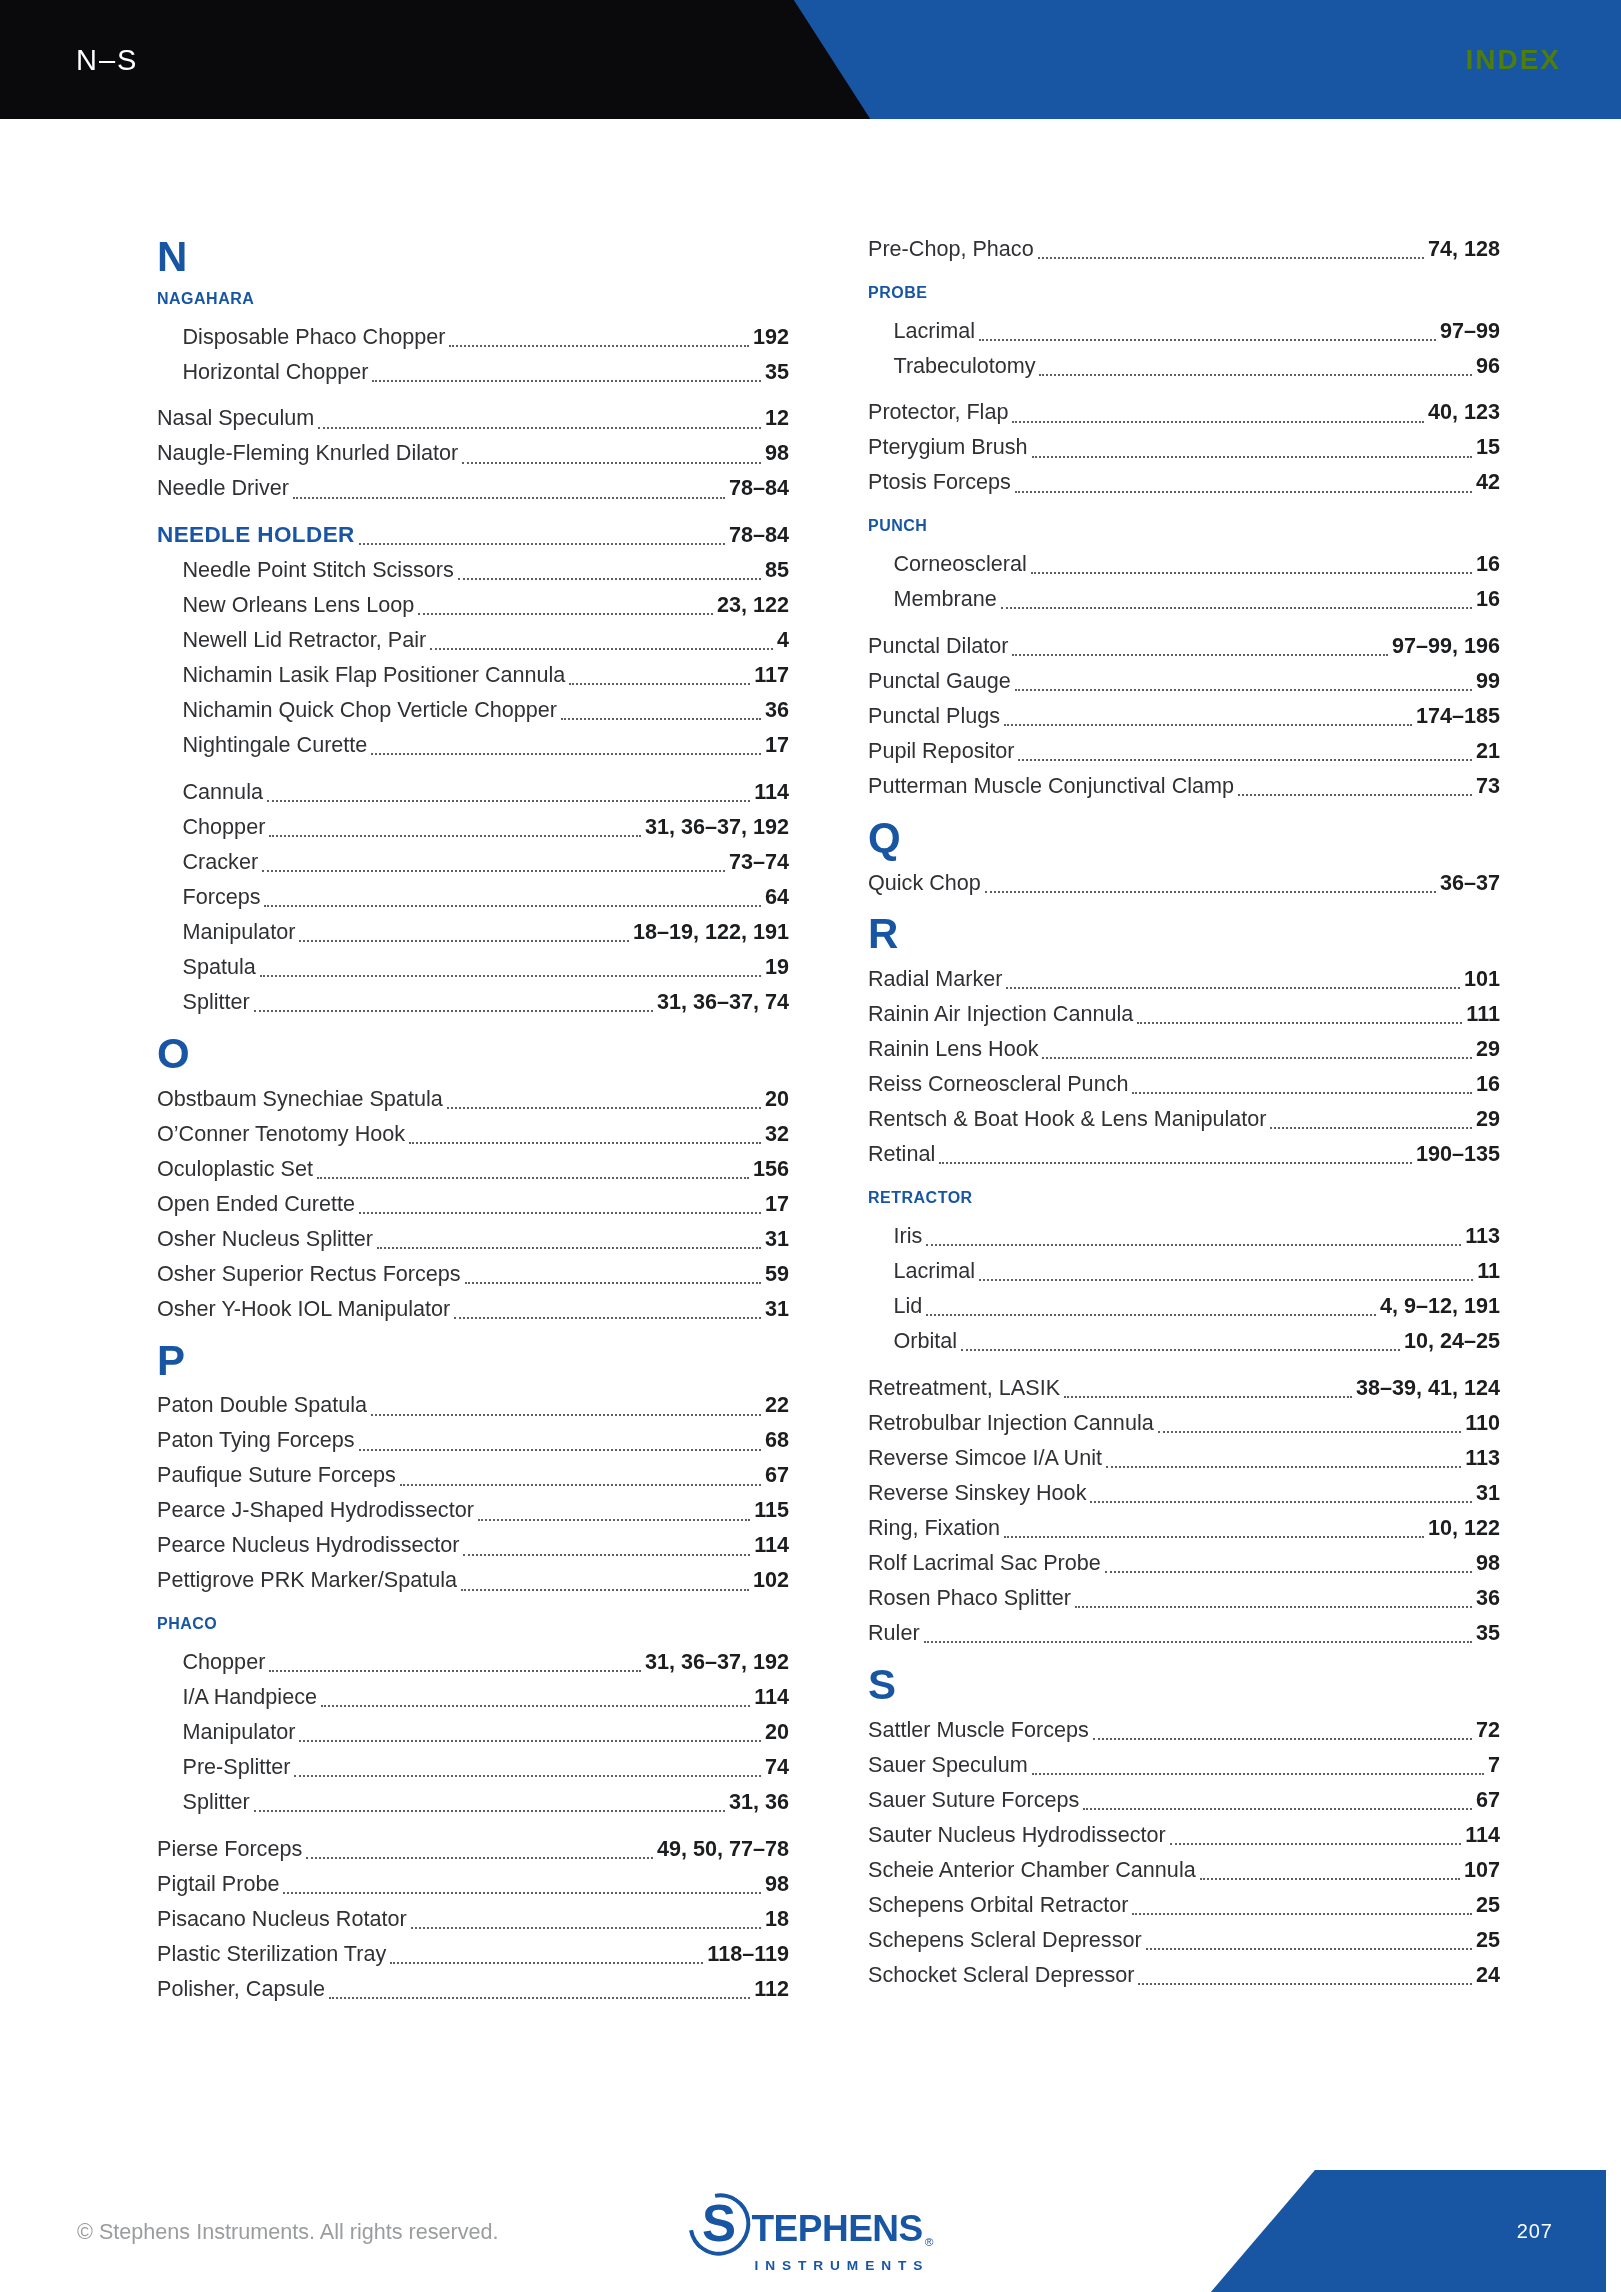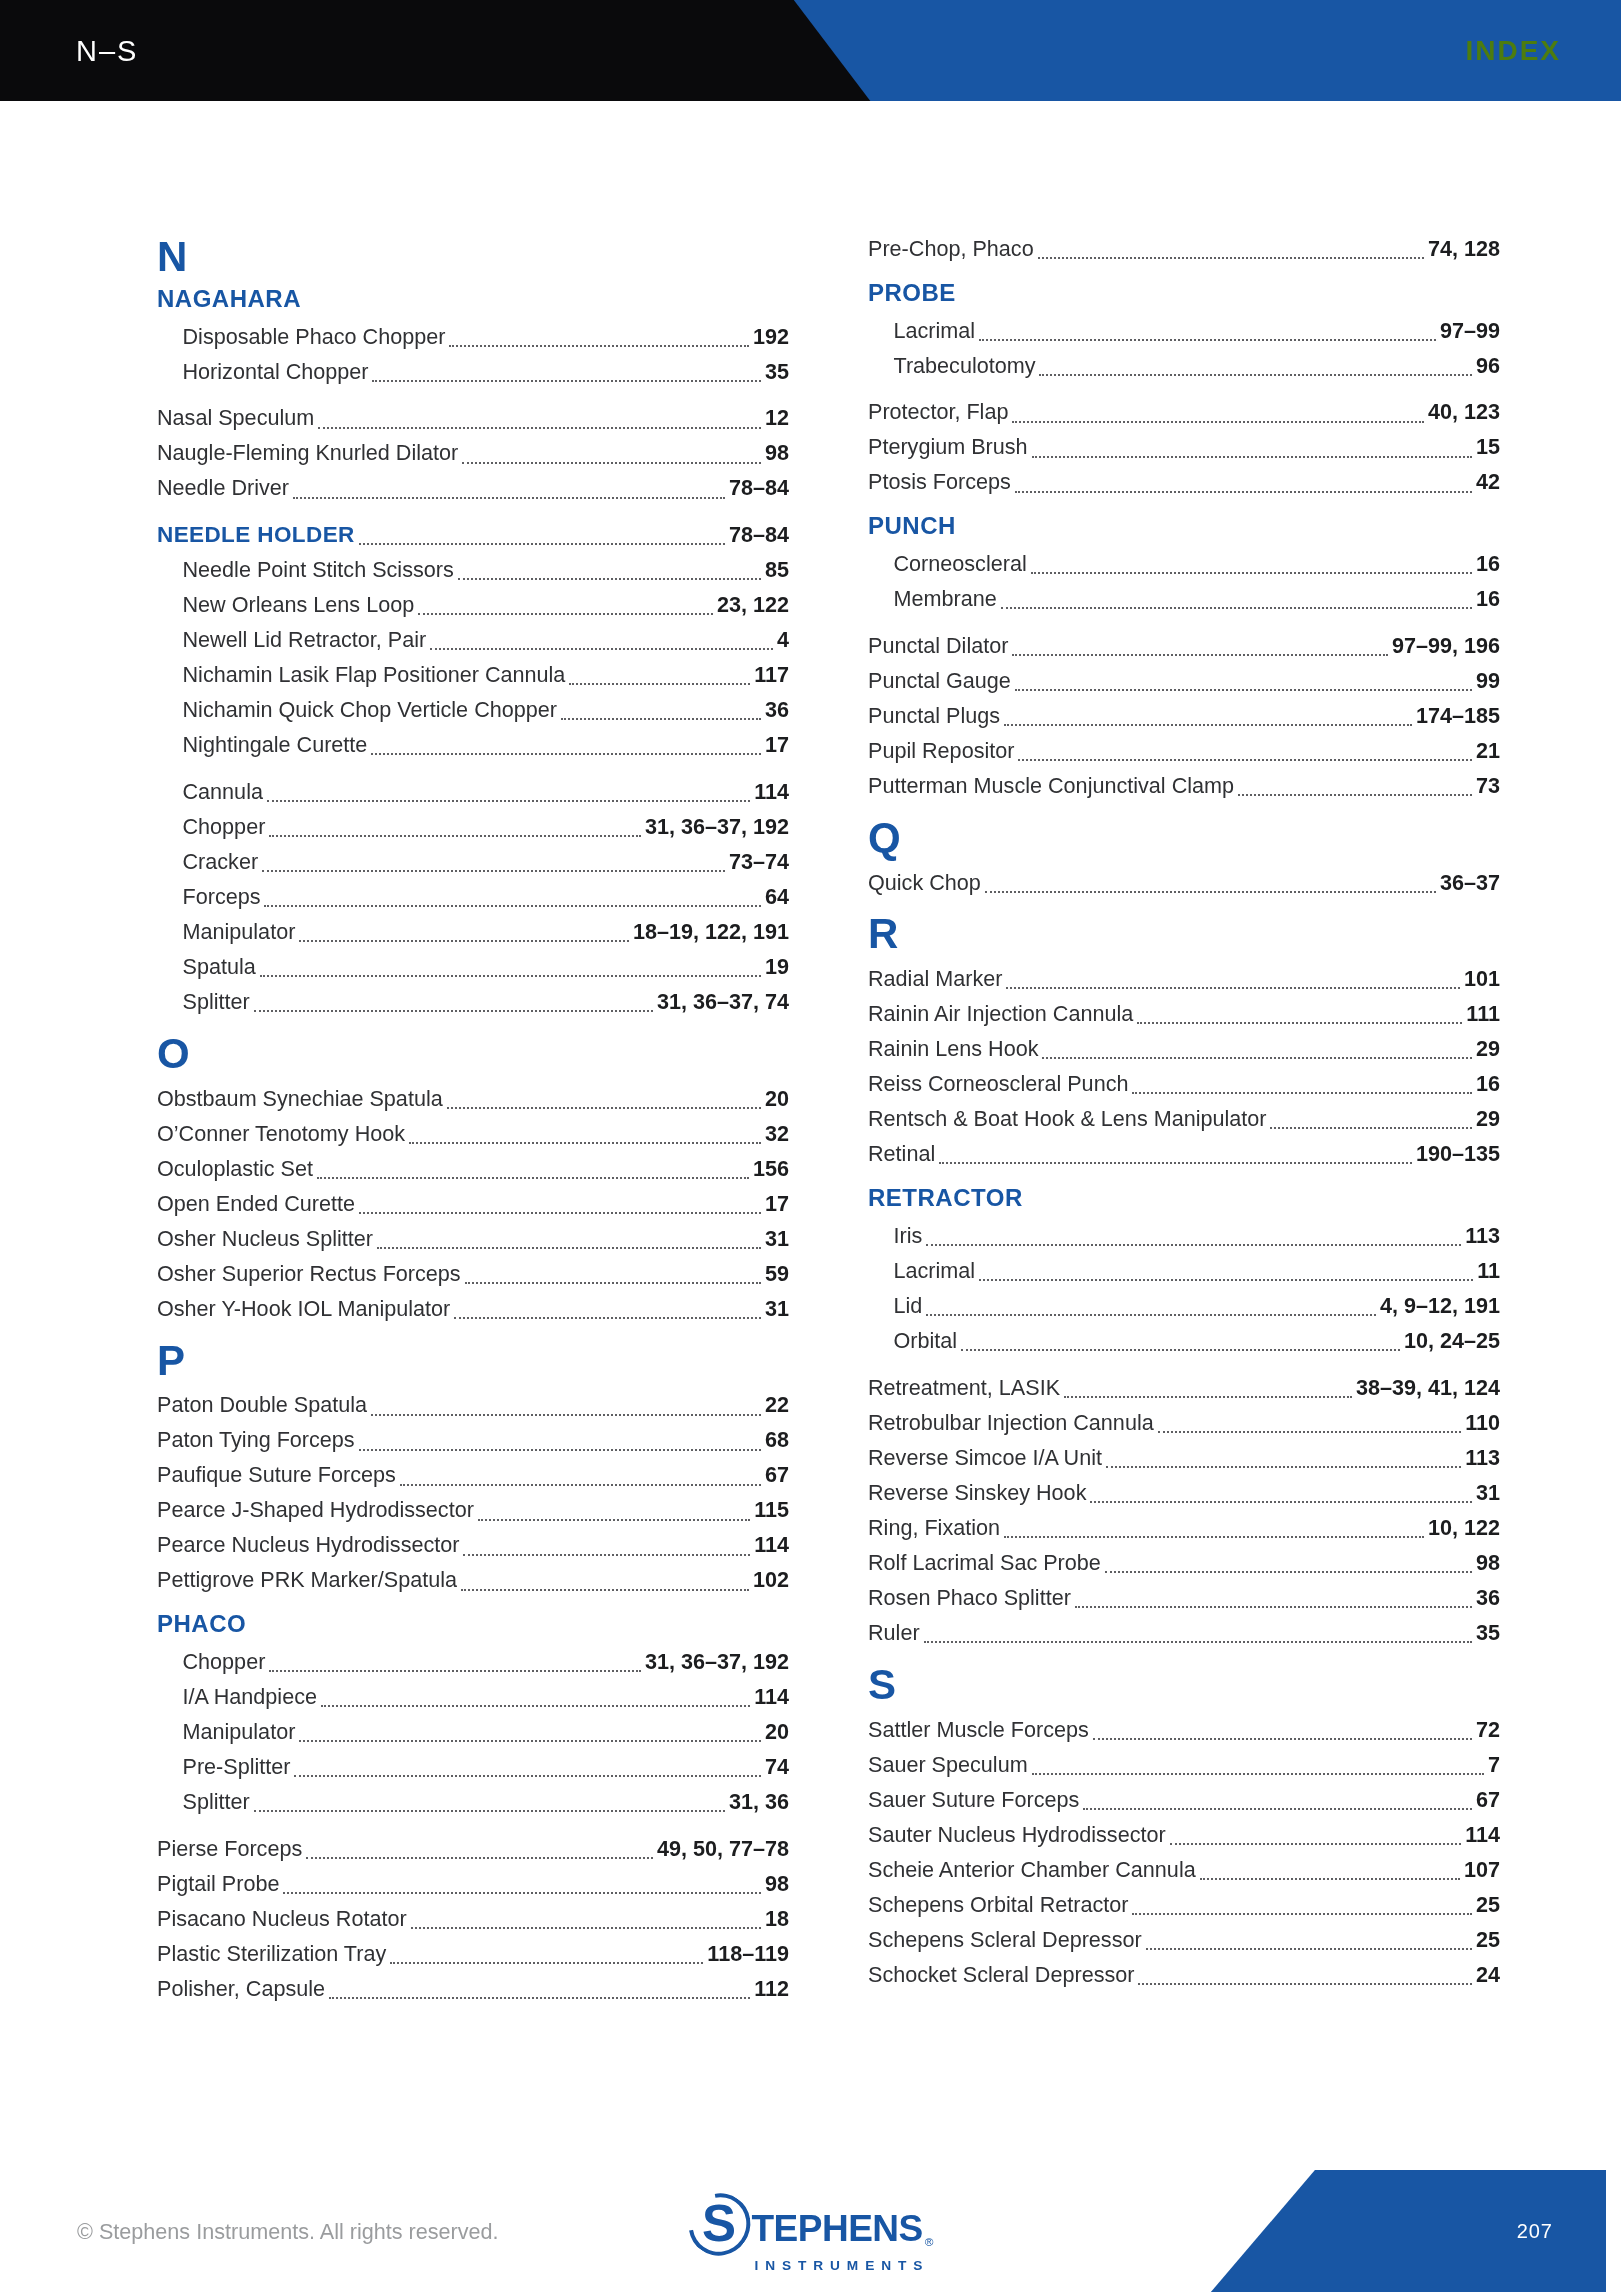--- a/index.html
+++ b/index.html
@@ -9,34 +9,34 @@
     --pages:#1C1D1F;
     --dots:#5E5F62;
     --gray:#9A9C9E;
   }
   *{margin:0;padding:0;box-sizing:border-box;}
   html,body{background:#fff;}
   body{font-family:"Liberation Sans",sans-serif;}
   .page{position:relative;width:1621px;height:2293px;background:#fff;overflow:hidden;}
 
   
-  .topbar{position:absolute;top:0;left:0;right:0;height:101px;background:var(--bar-black);}
+  .topbar{position:absolute;top:0;left:0;right:0;height:119px;background:var(--bar-black);}
   .topbar-blue{position:absolute;inset:0;background:var(--blue);
     clip-path:polygon(48.97% 0,100% 0,100% 100%,53.69% 100%);}
   .topbar .range{position:absolute;left:76px;top:50%;transform:translateY(-50%);
     color:#fff;font-size:29px;font-weight:400;letter-spacing:2px;}
   .topbar .title{position:absolute;right:60px;top:50%;transform:translateY(-50%);
     color:#4d7c0f;font-size:28px;font-weight:700;letter-spacing:2px;}
 
   
   .content{position:absolute;top:95px;left:0;right:0;padding:136px 121px 0 157px;
     display:flex;gap:79px;}
   .col{width:632px;}
   .letter{font-size:42px;line-height:45px;font-weight:700;color:var(--blue);margin:2.9px 0 4.9px;}
-  .subhead{font-size:24px;line-height:29px;font-weight:700;color:var(--blue);
+  .subhead{font-size:16px;line-height:29px;font-weight:700;color:var(--blue);
     letter-spacing:0.5px;margin:0 0 5.9px;}
   .group{margin-bottom:11.8px;}
   .entry{display:flex;align-items:stretch;font-size:21.6px;line-height:35px;color:var(--text);}
   .entry.indent{padding-left:25.5px;}
   .entry .label{white-space:nowrap;}
   .entry.head-entry .label{color:var(--blue);font-weight:700;font-size:22.5px;letter-spacing:0.4px;}
   .dots{flex:1 1 auto;min-width:9.8px;position:relative;}
   .dots::after{content:"";position:absolute;left:3.9px;right:3.9px;bottom:6.9px;
     border-bottom:2.9px dotted var(--dots);}
   .pages{font-weight:700;color:var(--pages);white-space:nowrap;}

